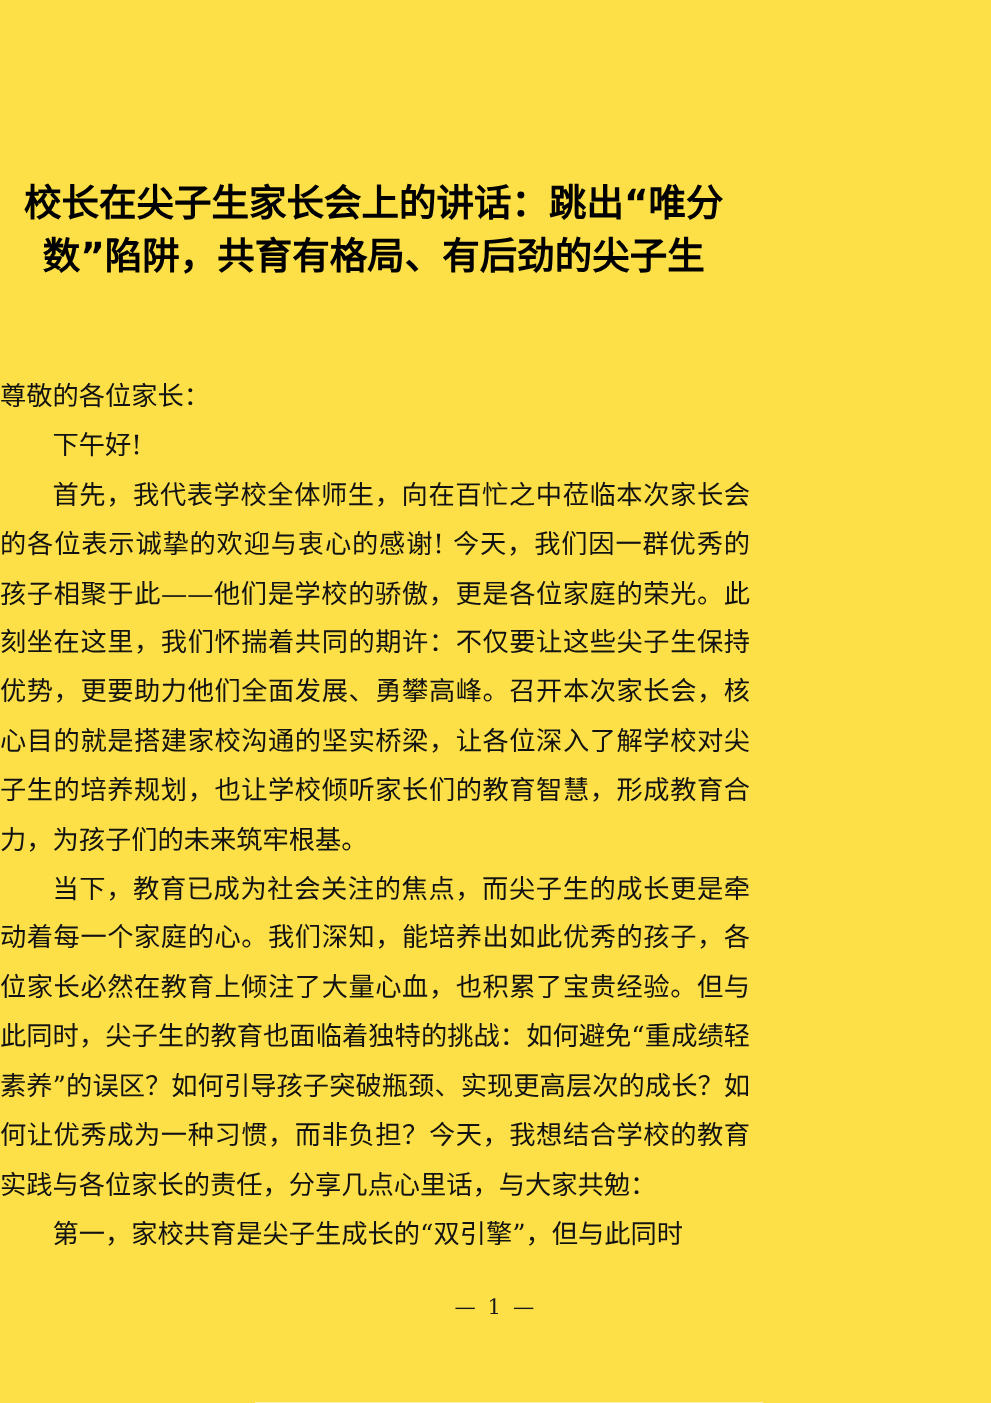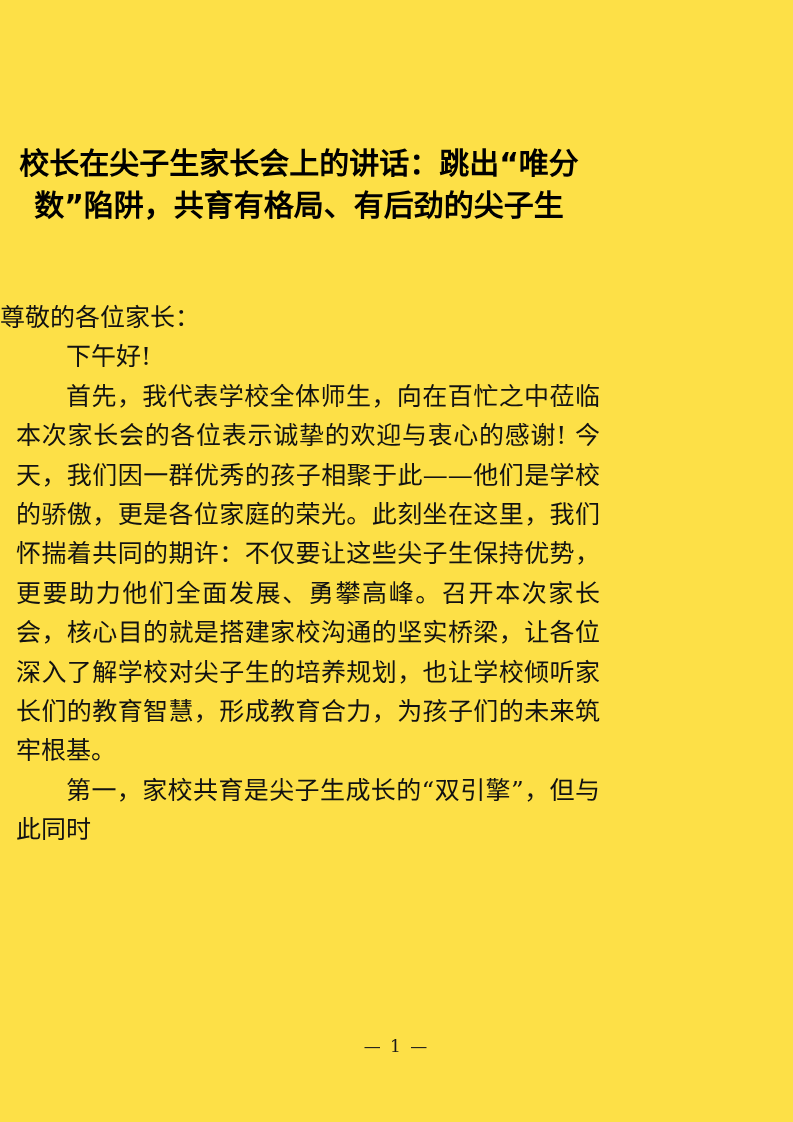--- a/index.html
+++ b/index.html
@@ -36,38 +36,37 @@
     word-break: break-all;
   }
 
   
   .body-text {
     position: absolute;
     left: 0;
     top: 298px;
     width: 600px;
     font-family: "DejaVu Serif", "Liberation Serif", serif;
-    font-size: 25px;
+    font-size: 21px;
     line-height: 39.4px;
     color: #121212;
     text-align: justify;
     text-justify: inter-character;
     word-break: break-all;
   }
 
   .body-text p {
     margin: 0;
     padding: 0;
     text-align: justify;
     text-justify: inter-character;
   }
 
   .body-text p.indent {
     text-indent: 2em;
-    padding-left: 16px;
   }
 
   .body-text p.noindent {
     text-indent: 0;
   }
 
   
   .page-footer {
     position: absolute;
     left: 0;
@@ -88,20 +87,21 @@
   <h1 class="doc-title">校长在尖子生家长会上的讲话：跳出“唯分数”陷阱，共育有格局、有后劲的尖子生</h1>
 
   <div class="body-text">
 
     <p class="noindent">尊敬的各位家长：</p>
 
     <p class="indent">下午好!</p>
 
     <p class="indent">首先，我代表学校全体师生，向在百忙之中莅临本次家长会的各位表示诚挚的欢迎与衷心的感谢! 今天，我们因一群优秀的孩子相聚于此——他们是学校的骄傲，更是各位家庭的荣光。此刻坐在这里，我们怀揣着共同的期许：不仅要让这些尖子生保持优势，更要助力他们全面发展、勇攀高峰。召开本次家长会，核心目的就是搭建家校沟通的坚实桥梁，让各位深入了解学校对尖子生的培养规划，也让学校倾听家长们的教育智慧，形成教育合力，为孩子们的未来筑牢根基。</p>
 
+    <p class="indent">当下，教育已成为社会关注的焦点，而尖子生的成长更是牵动着每一个家庭的心。我们深知，能培养出如此优秀的孩子，各位家长必然在教育上倾注了大量心血，也积累了宝贵经验。但与此同时，尖子生的教育也面临着独特的挑战：如何避免“重成绩轻素养”的误区？如何引导孩子突破瓶颈、实现更高层次的成长？如何让优秀成为一种习惯，而非负担？今天，我想结合学校的教育实践与各位家长的责任，分享几点心里话，与大家共勉：</p>
 
     <p class="indent">第一，家校共育是尖子生成长的“双引擎”，但与此同时</p>
 
   </div>
 
   <div class="page-footer">— 1 —</div>
 
 </div>
 
 </body></html>

